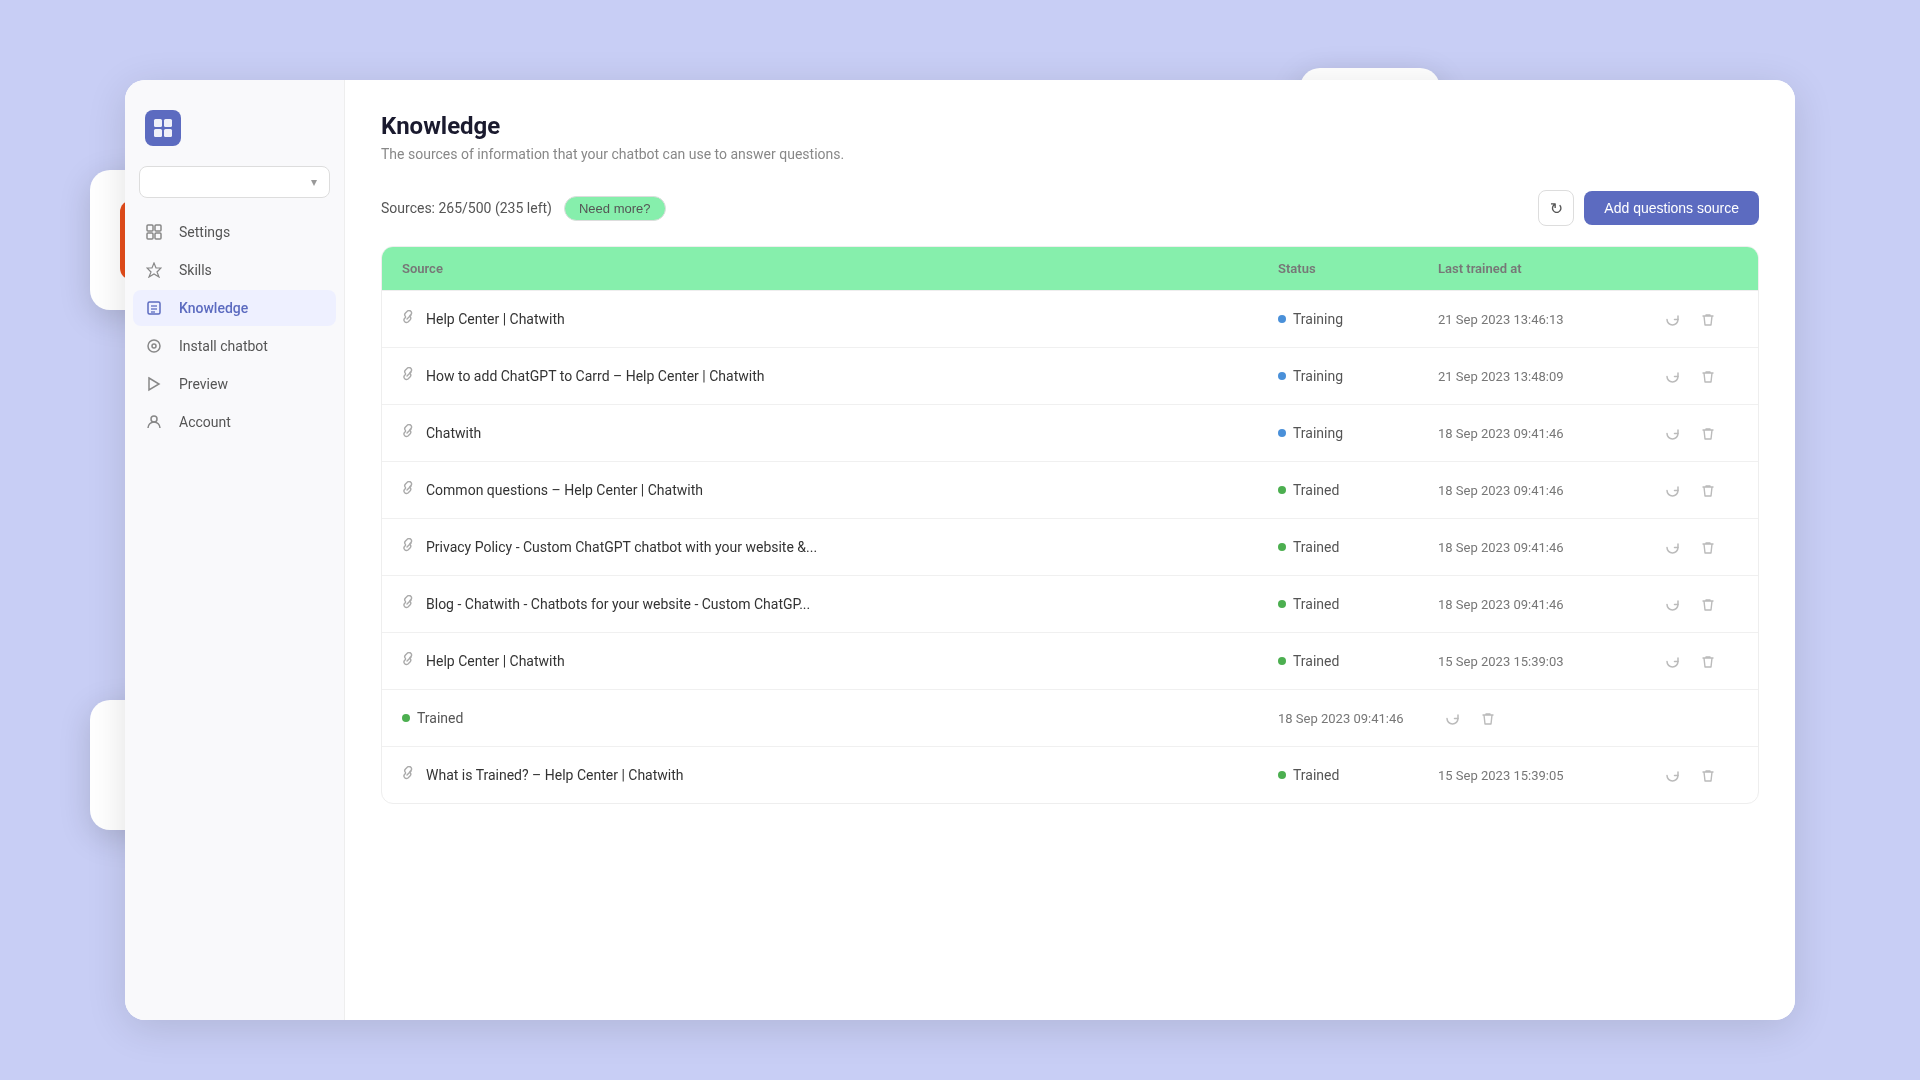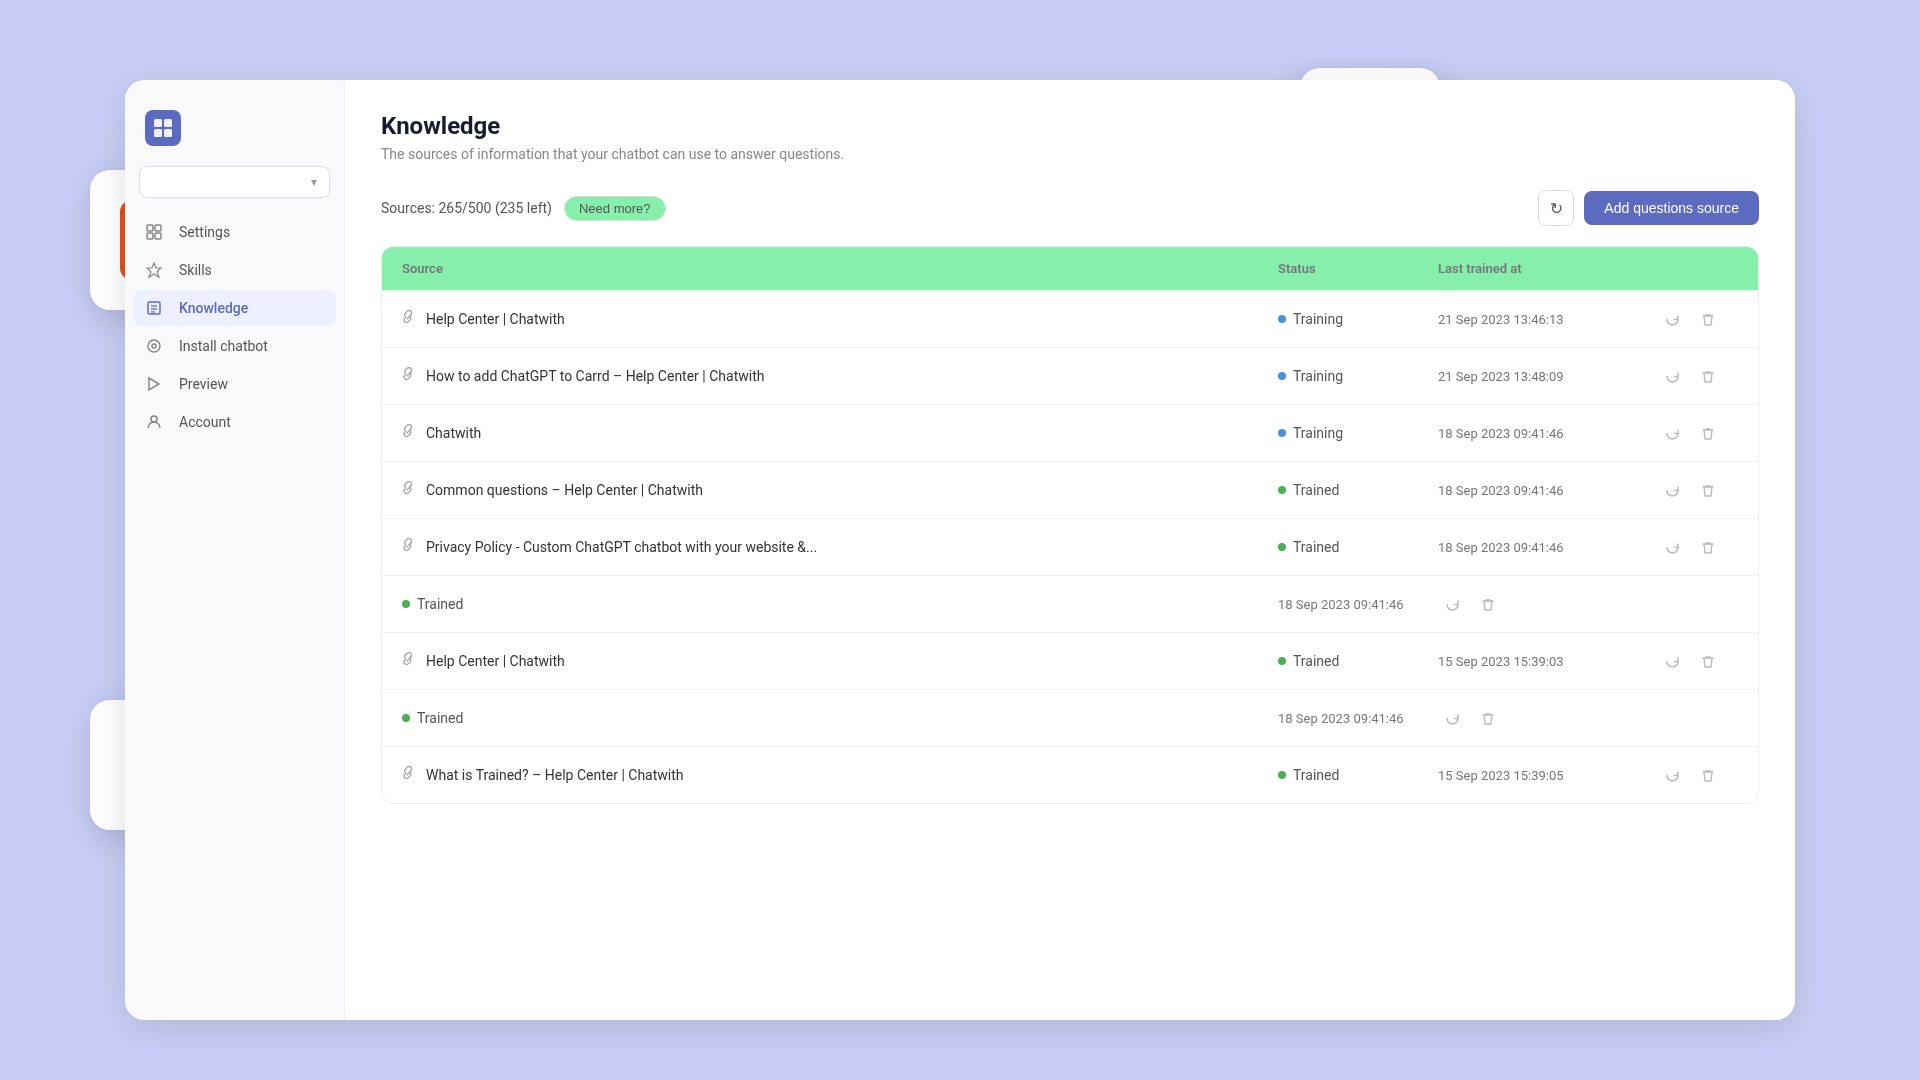--- a/index.html
+++ b/index.html
@@ -656,70 +656,30 @@
         </svg>
       </button>
       <button class="action-btn" title="Delete">
         <svg width="14" height="15" viewBox="0 0 14 15" fill="none">
           <path d="M2 4h10M5 4V3h4v1M3 4l1 9h6l1-9" stroke="#bbb" stroke-width="1.4" stroke-linecap="round" stroke-linejoin="round"></path>
         </svg>
       </button>
     </div>
   </div>
           <div class="table-row">
-    <div class="status-cell">
-      <span class="status-dot trained"></span>
-      <span>Trained</span>
-    </div>
-    <div class="date-cell">18 Sep 2023 09:41:46</div>
-    <div class="actions-cell">
-      <button class="action-btn" title="Retrain">
-        <svg width="15" height="15" viewBox="0 0 15 15" fill="none">
-          <path d="M13 7.5A5.5 5.5 0 112 7.5" stroke="#bbb" stroke-width="1.5" stroke-linecap="round"></path>
-          <path d="M13 4v3.5h-3.5" stroke="#bbb" stroke-width="1.5" stroke-linecap="round" stroke-linejoin="round"></path>
-        </svg>
-      </button>
-      <button class="action-btn" title="Delete">
-        <svg width="14" height="15" viewBox="0 0 14 15" fill="none">
-          <path d="M2 4h10M5 4V3h4v1M3 4l1 9h6l1-9" stroke="#bbb" stroke-width="1.4" stroke-linecap="round" stroke-linejoin="round"></path>
-        </svg>
-      </button>
-    </div>
-  </div>
-          <div class="table-row">
     <div class="source-cell">
       <span class="link-icon">
         <svg width="14" height="14" viewBox="0 0 14 14" fill="none">
           <path d="M5 9l4-4" stroke="#aaa" stroke-width="1.4" stroke-linecap="round"></path>
           <path d="M3.5 7.5L2.5 8.5a2.5 2.5 0 003.5 3.5l2-2a2.5 2.5 0 000-3.5" stroke="#aaa" stroke-width="1.4" stroke-linecap="round" fill="none"></path>
           <path d="M8 5.5l1-1a2.5 2.5 0 00-3.5-3.5l-2 2a2.5 2.5 0 000 3.5" stroke="#aaa" stroke-width="1.4" stroke-linecap="round" fill="none"></path>
         </svg>
       </span>
-      <span>Help Center | Chatwith</span>
-    </div>
-    <div class="status-cell">
-      <span class="status-dot trained"></span>
-      <span>Trained</span>
-    </div>
-    <div class="date-cell">15 Sep 2023 15:39:03</div>
-    <div class="actions-cell">
-      <button class="action-btn" title="Retrain">
-        <svg width="15" height="15" viewBox="0 0 15 15" fill="none">
-          <path d="M13 7.5A5.5 5.5 0 112 7.5" stroke="#bbb" stroke-width="1.5" stroke-linecap="round"></path>
-          <path d="M13 4v3.5h-3.5" stroke="#bbb" stroke-width="1.5" stroke-linecap="round" stroke-linejoin="round"></path>
-        </svg>
-      </button>
-      <button class="action-btn" title="Delete">
-        <svg width="14" height="15" viewBox="0 0 14 15" fill="none">
-          <path d="M2 4h10M5 4V3h4v1M3 4l1 9h6l1-9" stroke="#bbb" stroke-width="1.4" stroke-linecap="round" stroke-linejoin="round"></path>
-        </svg>
-      </button>
-    </div>
-  </div>
-          <div class="table-row">
+      <span>Blog - Chatwith - Chatbots for your website - Custom ChatGP...</span>
+    </div>
     <div class="status-cell">
       <span class="status-dot trained"></span>
       <span>Trained</span>
     </div>
     <div class="date-cell">18 Sep 2023 09:41:46</div>
     <div class="actions-cell">
       <button class="action-btn" title="Retrain">
         <svg width="15" height="15" viewBox="0 0 15 15" fill="none">
           <path d="M13 7.5A5.5 5.5 0 112 7.5" stroke="#bbb" stroke-width="1.5" stroke-linecap="round"></path>
           <path d="M13 4v3.5h-3.5" stroke="#bbb" stroke-width="1.5" stroke-linecap="round" stroke-linejoin="round"></path>
@@ -734,26 +694,76 @@
   </div>
           <div class="table-row">
     <div class="source-cell">
       <span class="link-icon">
         <svg width="14" height="14" viewBox="0 0 14 14" fill="none">
           <path d="M5 9l4-4" stroke="#aaa" stroke-width="1.4" stroke-linecap="round"></path>
           <path d="M3.5 7.5L2.5 8.5a2.5 2.5 0 003.5 3.5l2-2a2.5 2.5 0 000-3.5" stroke="#aaa" stroke-width="1.4" stroke-linecap="round" fill="none"></path>
           <path d="M8 5.5l1-1a2.5 2.5 0 00-3.5-3.5l-2 2a2.5 2.5 0 000 3.5" stroke="#aaa" stroke-width="1.4" stroke-linecap="round" fill="none"></path>
         </svg>
       </span>
-      <span>What is Trained? – Help Center | Chatwith</span>
+      <span>Help Center | Chatwith</span>
     </div>
     <div class="status-cell">
       <span class="status-dot trained"></span>
       <span>Trained</span>
     </div>
+    <div class="date-cell">15 Sep 2023 15:39:03</div>
+    <div class="actions-cell">
+      <button class="action-btn" title="Retrain">
+        <svg width="15" height="15" viewBox="0 0 15 15" fill="none">
+          <path d="M13 7.5A5.5 5.5 0 112 7.5" stroke="#bbb" stroke-width="1.5" stroke-linecap="round"></path>
+          <path d="M13 4v3.5h-3.5" stroke="#bbb" stroke-width="1.5" stroke-linecap="round" stroke-linejoin="round"></path>
+        </svg>
+      </button>
+      <button class="action-btn" title="Delete">
+        <svg width="14" height="15" viewBox="0 0 14 15" fill="none">
+          <path d="M2 4h10M5 4V3h4v1M3 4l1 9h6l1-9" stroke="#bbb" stroke-width="1.4" stroke-linecap="round" stroke-linejoin="round"></path>
+        </svg>
+      </button>
+    </div>
+  </div>
+          <div class="table-row">
+    <div class="status-cell">
+      <span class="status-dot trained"></span>
+      <span>Trained</span>
+    </div>
+    <div class="date-cell">18 Sep 2023 09:41:46</div>
+    <div class="actions-cell">
+      <button class="action-btn" title="Retrain">
+        <svg width="15" height="15" viewBox="0 0 15 15" fill="none">
+          <path d="M13 7.5A5.5 5.5 0 112 7.5" stroke="#bbb" stroke-width="1.5" stroke-linecap="round"></path>
+          <path d="M13 4v3.5h-3.5" stroke="#bbb" stroke-width="1.5" stroke-linecap="round" stroke-linejoin="round"></path>
+        </svg>
+      </button>
+      <button class="action-btn" title="Delete">
+        <svg width="14" height="15" viewBox="0 0 14 15" fill="none">
+          <path d="M2 4h10M5 4V3h4v1M3 4l1 9h6l1-9" stroke="#bbb" stroke-width="1.4" stroke-linecap="round" stroke-linejoin="round"></path>
+        </svg>
+      </button>
+    </div>
+  </div>
+          <div class="table-row">
+    <div class="source-cell">
+      <span class="link-icon">
+        <svg width="14" height="14" viewBox="0 0 14 14" fill="none">
+          <path d="M5 9l4-4" stroke="#aaa" stroke-width="1.4" stroke-linecap="round"></path>
+          <path d="M3.5 7.5L2.5 8.5a2.5 2.5 0 003.5 3.5l2-2a2.5 2.5 0 000-3.5" stroke="#aaa" stroke-width="1.4" stroke-linecap="round" fill="none"></path>
+          <path d="M8 5.5l1-1a2.5 2.5 0 00-3.5-3.5l-2 2a2.5 2.5 0 000 3.5" stroke="#aaa" stroke-width="1.4" stroke-linecap="round" fill="none"></path>
+        </svg>
+      </span>
+      <span>What is Trained? – Help Center | Chatwith</span>
+    </div>
+    <div class="status-cell">
+      <span class="status-dot trained"></span>
+      <span>Trained</span>
+    </div>
     <div class="date-cell">15 Sep 2023 15:39:05</div>
     <div class="actions-cell">
       <button class="action-btn" title="Retrain">
         <svg width="15" height="15" viewBox="0 0 15 15" fill="none">
           <path d="M13 7.5A5.5 5.5 0 112 7.5" stroke="#bbb" stroke-width="1.5" stroke-linecap="round"></path>
           <path d="M13 4v3.5h-3.5" stroke="#bbb" stroke-width="1.5" stroke-linecap="round" stroke-linejoin="round"></path>
         </svg>
       </button>
       <button class="action-btn" title="Delete">
         <svg width="14" height="15" viewBox="0 0 14 15" fill="none">

